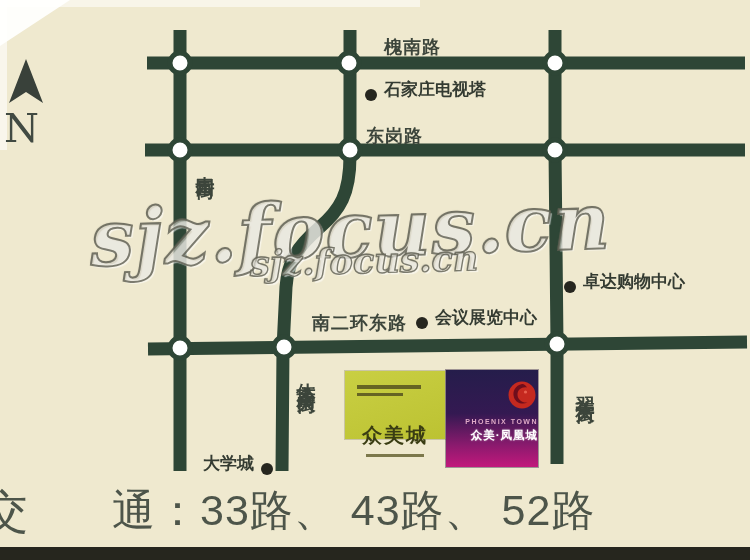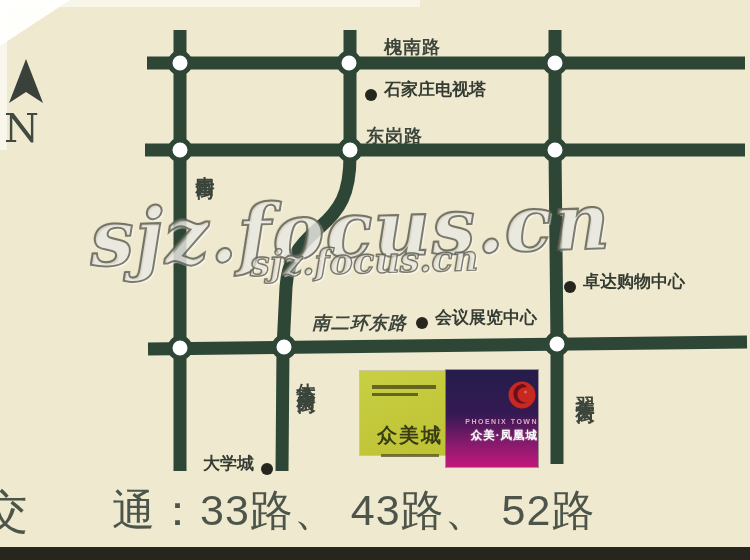--- a/index.html
+++ b/index.html
@@ -31,21 +31,21 @@
        line-height:1;margin-left:-2px;margin-top:-2px;}
 
   .wm{position:absolute;z-index:40;font-family:"DejaVu Serif", serif;font-style:italic;font-weight:bold;
       color:rgba(242,240,230,.45);
       -webkit-text-stroke:2px rgba(92,92,80,.8);
       text-shadow:2px 2px 1px rgba(255,255,255,.55), -1px -1px 1px rgba(118,118,104,.35);
       white-space:nowrap;pointer-events:none;}
   .wm-large{left:90px;top:184px;font-size:78px;letter-spacing:1px;transform:rotate(-2deg);}
   .wm-small{left:250px;top:240px;font-size:35px;-webkit-text-stroke:1.4px rgba(92,92,80,.8);transform:rotate(-1.5deg);}
 
-  .logo-yellow{position:absolute;left:360px;top:371px;width:100px;height:84px;z-index:25;
+  .logo-yellow{position:absolute;left:345px;top:371px;width:100px;height:68px;z-index:25;
       background:linear-gradient(160deg,#c9cf43,#bcc232);box-shadow:0 0 0 1px rgba(90,90,40,.25);
       padding:0;box-sizing:border-box;}
   .fineprint-bar{background:#55521f;opacity:.85;}
   .bar1{width:64px;height:4px;margin:14px 0 0 12px;}
   .bar2{width:46px;height:3px;margin:4px 0 0 12px;}
   .bar3{width:58px;height:3px;margin:5px auto 0 auto;opacity:.75;}
   .zm-name{margin-top:26px;text-align:center;font-size:20px;font-weight:800;
       color:#3a3d13;letter-spacing:2px;}
 
   .logo-purple{position:absolute;left:446px;top:370px;width:92px;height:97px;z-index:25;
@@ -94,21 +94,21 @@
 
   <div class="compass">
     <svg width="44" height="50" viewBox="0 0 44 50">
       <polygon points="20,3 3,47 20,36 37,47" fill="#39413a"></polygon>
     </svg>
     <div class="nletter">N</div>
   </div>
 
   <div class="label road-label" style="left:384px;top:35px;text-align:right;">槐南路</div>
   <div class="label road-label" style="left:366px;top:124px;">东岗路</div>
-  <div class="label road-label" style="left:312px;top:311px;font-style:italic;">南二环东路</div>
+  <div class="label road-label" style="left:312px;top:311px;">南二环东路</div>
   <div class="label v-label" style="left:192px;top:160px;">青园街</div>
   <div class="label v-label" style="left:293px;top:368px;">体育南大街</div>
   <div class="label v-label" style="left:572px;top:381px;">翟营大街</div>
 
   <div class="poi" style="left:365px;top:78px;">
     <span class="poi-dot"></span>
     <span>石家庄电视塔</span>
   </div>
   <div class="poi" style="left:416px;top:266px;margin-top:40px;">
     <span class="poi-dot"></span>

